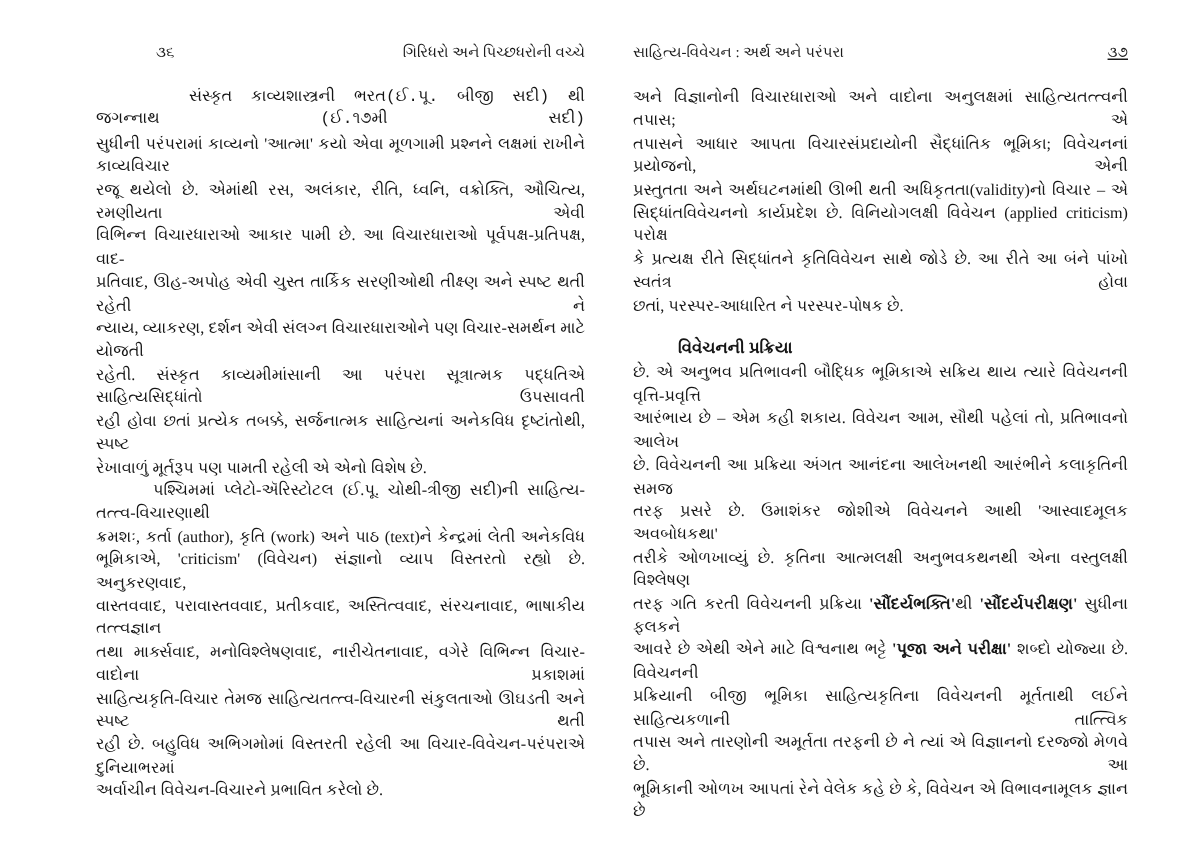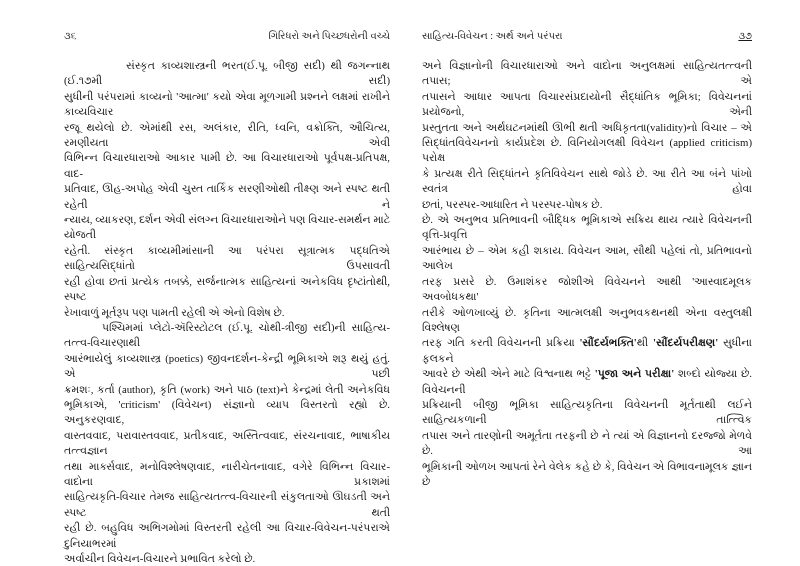--- a/index.html
+++ b/index.html
@@ -13,37 +13,37 @@
   }
   .spread{position:absolute;inset:0;}
   .page{position:absolute;top:30px;}
   .page-left{left:64px;width:326px;}
   .page-right{left:422px;width:330px;}
   .running-head{
     display:flex;align-items:baseline;
     font-size:10px;line-height:12px;height:14px;
     color:#1b1b1b;
   }
-  .running-head .num{font-size:10px;}
+  .running-head .num{font-size:10px;margin-left:40px;}
   .page-left .running-head .title{margin-left:auto;}
   .page-right .running-head .num{margin-left:auto;text-decoration:underline;}
   .page-body{
     margin-top:14px;
     font-size:10.8px;
     line-height:15.4px;
     text-align:justify;
   }
   .tline{
     text-align:justify;
     text-align-last:justify;
     min-height:15.4px;
   }
   .tline.last{text-align-last:auto;}
   .tline.first{text-indent:38px;}
-  .page-left .page-body > .tline.first:first-child{text-indent:62px;}
+  .page-left .page-body > .tline.first:first-child{text-indent:62px;font-family:Liberation Mono, monospace;}
   .section-heading{
     font-weight:bold;
     font-size:11px;
     margin-top:13px;
     margin-bottom:1px;
   }
   .page-right .section-heading{padding-left:30px;}
   b{font-weight:bold;}
 </style>
 </head>
@@ -60,21 +60,20 @@
         <div class="tline first">સંસ્કૃત કાવ્યશાસ્ત્રની ભરત(ઈ.પૂ. બીજી સદી) થી જગન્નાથ (ઈ.૧૭મી સદી)</div>
         <div class="tline">સુધીની પરંપરામાં કાવ્યનો 'આત્મા' કયો એવા મૂળગામી પ્રશ્નને લક્ષમાં રાખીને કાવ્યવિચાર</div>
         <div class="tline">રજૂ થયેલો છે. એમાંથી રસ, અલંકાર, રીતિ, ધ્વનિ, વક્રોક્તિ, ઔચિત્ય, રમણીયતા એવી</div>
         <div class="tline">વિભિન્ન વિચારધારાઓ આકાર પામી છે. આ વિચારધારાઓ પૂર્વપક્ષ-પ્રતિપક્ષ, વાદ-</div>
         <div class="tline">પ્રતિવાદ, ઊહ-અપોહ એવી ચુસ્ત તાર્કિક સરણીઓથી તીક્ષ્ણ અને સ્પષ્ટ થતી રહેતી ને</div>
         <div class="tline">ન્યાય, વ્યાકરણ, દર્શન એવી સંલગ્ન વિચારધારાઓને પણ વિચાર-સમર્થન માટે યોજતી</div>
         <div class="tline">રહેતી. સંસ્કૃત કાવ્યમીમાંસાની આ પરંપરા સૂત્રાત્મક પદ્ધતિએ સાહિત્યસિદ્ધાંતો ઉપસાવતી</div>
         <div class="tline">રહી હોવા છતાં પ્રત્યેક તબક્કે, સર્જનાત્મક સાહિત્યનાં અનેકવિધ દૃષ્ટાંતોથી, સ્પષ્ટ</div>
         <div class="tline last">રેખાવાળું મૂર્તરૂપ પણ પામતી રહેલી એ એનો વિશેષ છે.</div>
         <div class="tline first">પશ્ચિમમાં પ્લેટો-ઍરિસ્ટોટલ (ઈ.પૂ. ચોથી-ત્રીજી સદી)ની સાહિત્ય-તત્ત્વ-વિચારણાથી</div>
-        <div class="tline">આરંભાયેલું કાવ્યશાસ્ત્ર (poetics) જીવનદર્શન-કેન્દ્રી ભૂમિકાએ શરૂ થયું હતું. એ પછી</div>
         <div class="tline">ક્રમશઃ, કર્તા (author), કૃતિ (work) અને પાઠ (text)ને કેન્દ્રમાં લેતી અનેકવિધ</div>
         <div class="tline">ભૂમિકાએ, 'criticism' (વિવેચન) સંજ્ઞાનો વ્યાપ વિસ્તરતો રહ્યો છે. અનુકરણવાદ,</div>
         <div class="tline">વાસ્તવવાદ, પરાવાસ્તવવાદ, પ્રતીકવાદ, અસ્તિત્વવાદ, સંરચનાવાદ, ભાષાકીય તત્ત્વજ્ઞાન</div>
         <div class="tline">તથા માર્ક્સવાદ, મનોવિશ્લેષણવાદ, નારીચેતનાવાદ, વગેરે વિભિન્ન વિચાર-વાદોના પ્રકાશમાં</div>
         <div class="tline">સાહિત્યકૃતિ-વિચાર તેમજ સાહિત્યતત્ત્વ-વિચારની સંકુલતાઓ ઊઘડતી અને સ્પષ્ટ થતી</div>
         <div class="tline">રહી છે. બહુવિધ અભિગમોમાં વિસ્તરતી રહેલી આ વિચાર-વિવેચન-પરંપરાએ દુનિયાભરમાં</div>
         <div class="tline last">અર્વાચીન વિવેચન-વિચારને પ્રભાવિત કરેલો છે.</div>
       </div>
   </div>
 
@@ -83,22 +82,24 @@
       <span class="title">સાહિત્ય-વિવેચન : અર્થ અને પરંપરા</span>
       <span class="num">૩૭</span>
     </div>
     <div class="page-body">
         <div class="tline">અને વિજ્ઞાનોની વિચારધારાઓ અને વાદોના અનુલક્ષમાં સાહિત્યતત્ત્વની તપાસ; એ</div>
         <div class="tline">તપાસને આધાર આપતા વિચારસંપ્રદાયોની સૈદ્ધાંતિક ભૂમિકા; વિવેચનનાં પ્રયોજનો, એની</div>
         <div class="tline">પ્રસ્તુતતા અને અર્થઘટનમાંથી ઊભી થતી અધિકૃતતા(validity)નો વિચાર – એ</div>
         <div class="tline">સિદ્ધાંતવિવેચનનો કાર્યપ્રદેશ છે. વિનિયોગલક્ષી વિવેચન (applied criticism) પરોક્ષ</div>
         <div class="tline">કે પ્રત્યક્ષ રીતે સિદ્ધાંતને કૃતિવિવેચન સાથે જોડે છે. આ રીતે આ બંને પાંખો સ્વતંત્ર હોવા</div>
         <div class="tline last">છતાં, પરસ્પર-આધારિત ને પરસ્પર-પોષક છે.</div>
+        <div class="section-heading">વિવેચનની પ્રક્રિયા</div>
         <div class="tline">છે. એ અનુભવ પ્રતિભાવની બૌદ્ધિક ભૂમિકાએ સક્રિય થાય ત્યારે વિવેચનની વૃત્તિ-પ્રવૃત્તિ</div>
         <div class="tline">આરંભાય છે – એમ કહી શકાય. વિવેચન આમ, સૌથી પહેલાં તો, પ્રતિભાવનો આલેખ</div>
+        <div class="tline">છે. વિવેચનની આ પ્રક્રિયા અંગત આનંદના આલેખનથી આરંભીને કલાકૃતિની સમજ</div>
         <div class="tline">તરફ પ્રસરે છે. ઉમાશંકર જોશીએ વિવેચનને આથી 'આસ્વાદમૂલક અવબોધકથા'</div>
         <div class="tline">તરીકે ઓળખાવ્યું છે. કૃતિના આત્મલક્ષી અનુભવકથનથી એના વસ્તુલક્ષી વિશ્લેષણ</div>
         <div class="tline">તરફ ગતિ કરતી વિવેચનની પ્રક્રિયા <b>'સૌંદર્યભક્તિ'</b>થી <b>'સૌંદર્યપરીક્ષણ'</b> સુધીના ફલકને</div>
         <div class="tline">આવરે છે એથી એને માટે વિશ્વનાથ ભટ્ટે <b>'પૂજા અને પરીક્ષા'</b> શબ્દો યોજ્યા છે. વિવેચનની</div>
         <div class="tline">પ્રક્રિયાની બીજી ભૂમિકા સાહિત્યકૃતિના વિવેચનની મૂર્તતાથી લઈને સાહિત્યકળાની તાત્ત્વિક</div>
         <div class="tline">તપાસ અને તારણોની અમૂર્તતા તરફની છે ને ત્યાં એ વિજ્ઞાનનો દરજ્જો મેળવે છે. આ</div>
         <div class="tline">ભૂમિકાની ઓળખ આપતાં રેને વેલેક કહે છે કે, વિવેચન એ વિભાવનામૂલક જ્ઞાન છે</div>
       </div>
   </div>
 

